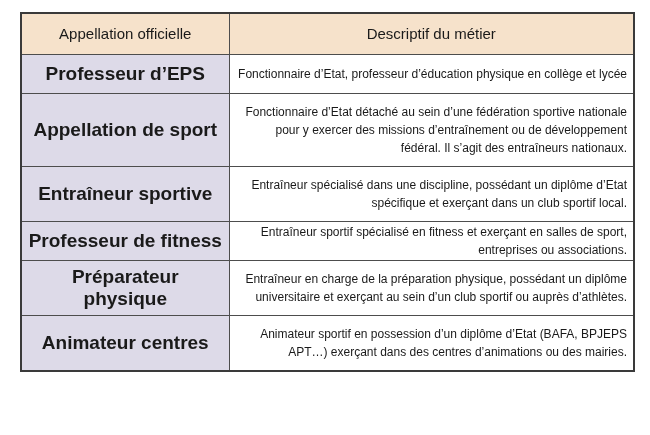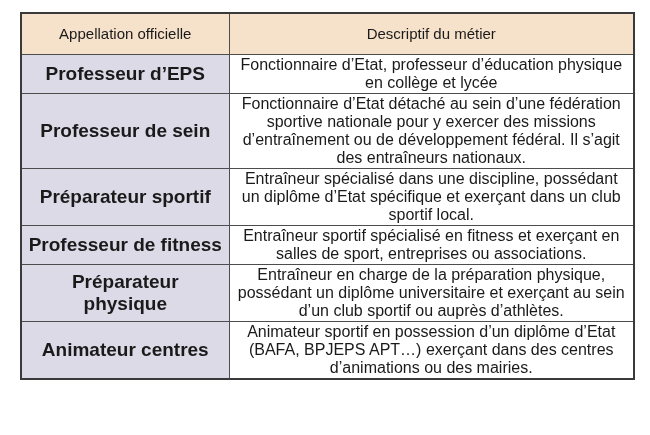--- a/index.html
+++ b/index.html
@@ -40,22 +40,23 @@
     font-size: 15px;
     height: 41px;
   }
   td.label-cell {
     background: var(--label_bg, #dddae8);
     font-weight: bold;
     font-size: 19px;
   }
   td.desc-cell {
     background: #ffffff;
-    font-size: 16px;
+    font-size: 12px;
     line-height: 18px;
+    text-align: right;
   }
   tbody tr:nth-child(1) { height: 39px; }
   tbody tr:nth-child(2) { height: 73px; }
   tbody tr:nth-child(3) { height: 55px; }
   tbody tr:nth-child(4) { height: 37px; }
   tbody tr:nth-child(5) { height: 55px; }
   tbody tr:nth-child(6) { height: 56px; }
   tbody tr:nth-child(7) { height: 55px; }
   tr.coach-row td.label-cell {
     background: var(--coach_bg, #dce9ee);
@@ -78,25 +79,25 @@
         <th>Appellation officielle</th>
         <th>Descriptif du métier</th>
       </tr>
     </thead>
     <tbody>
       <tr>
         <td class="label-cell">Professeur d’EPS</td>
         <td class="desc-cell">Fonctionnaire d’Etat, professeur d’éducation physique en collège et lycée</td>
       </tr>
       <tr>
-        <td class="label-cell">Professeur de sein</td>
+        <td class="label-cell">Appellation de sport</td>
         <td class="desc-cell">Fonctionnaire d’Etat détaché au sein d’une fédération sportive nationale pour y exercer des missions d’entraînement ou de développement fédéral. Il s’agit des entraîneurs nationaux.</td>
       </tr>
       <tr>
-        <td class="label-cell">Préparateur sportif</td>
+        <td class="label-cell">Entraîneur sportive</td>
         <td class="desc-cell">Entraîneur spécialisé dans une discipline, possédant un diplôme d’Etat spécifique et exerçant dans un club sportif local.</td>
       </tr>
       <tr>
         <td class="label-cell">Professeur de fitness</td>
         <td class="desc-cell">Entraîneur sportif spécialisé en fitness et exerçant en salles de sport, entreprises ou associations.</td>
       </tr>
       <tr>
         <td class="label-cell">Préparateur physique</td>
         <td class="desc-cell">Entraîneur en charge de la préparation physique, possédant un diplôme universitaire et exerçant au sein d’un club sportif ou auprès d’athlètes.</td>
       </tr>

